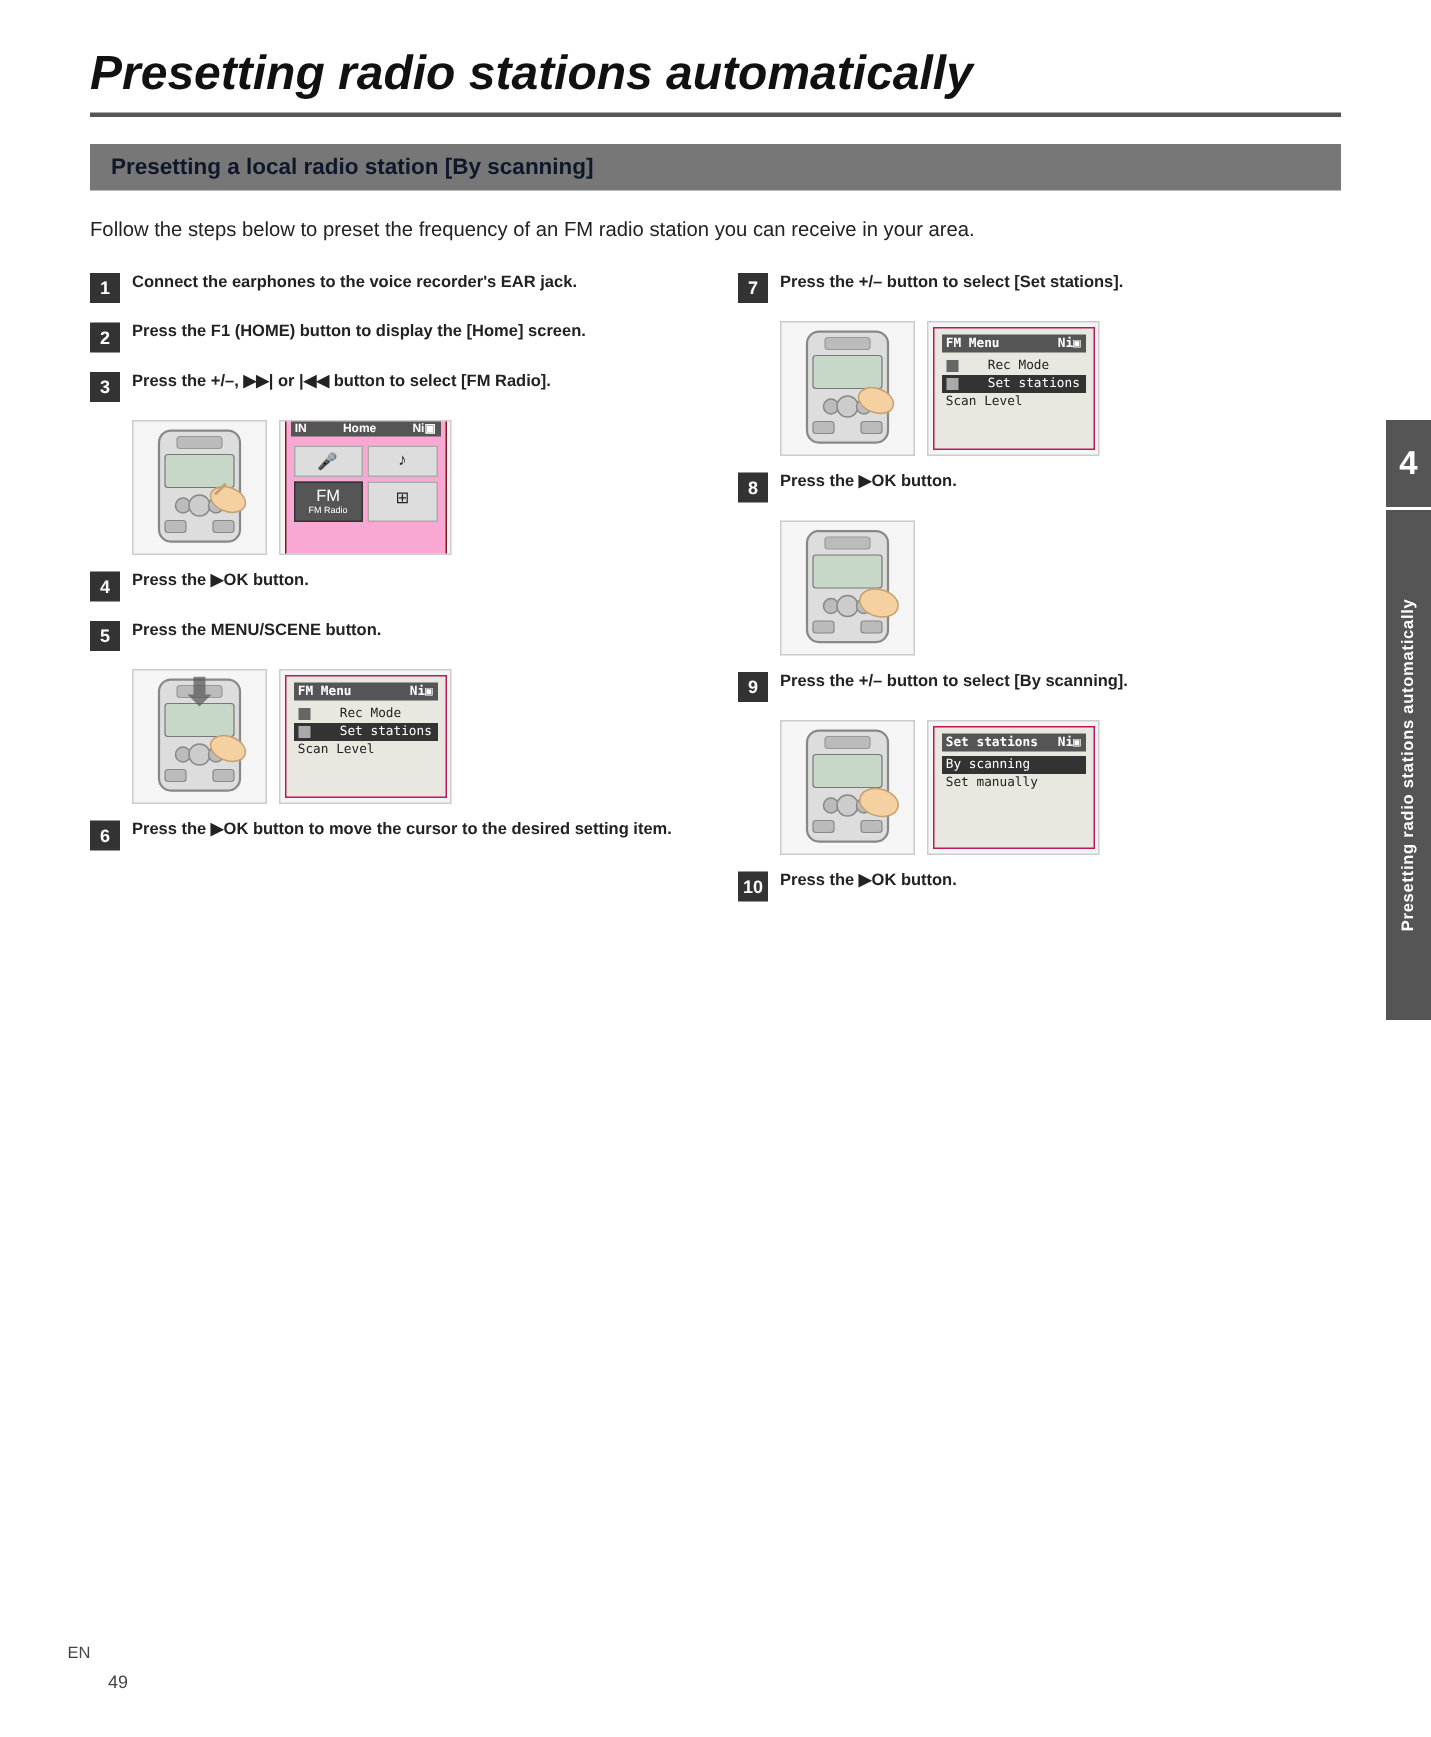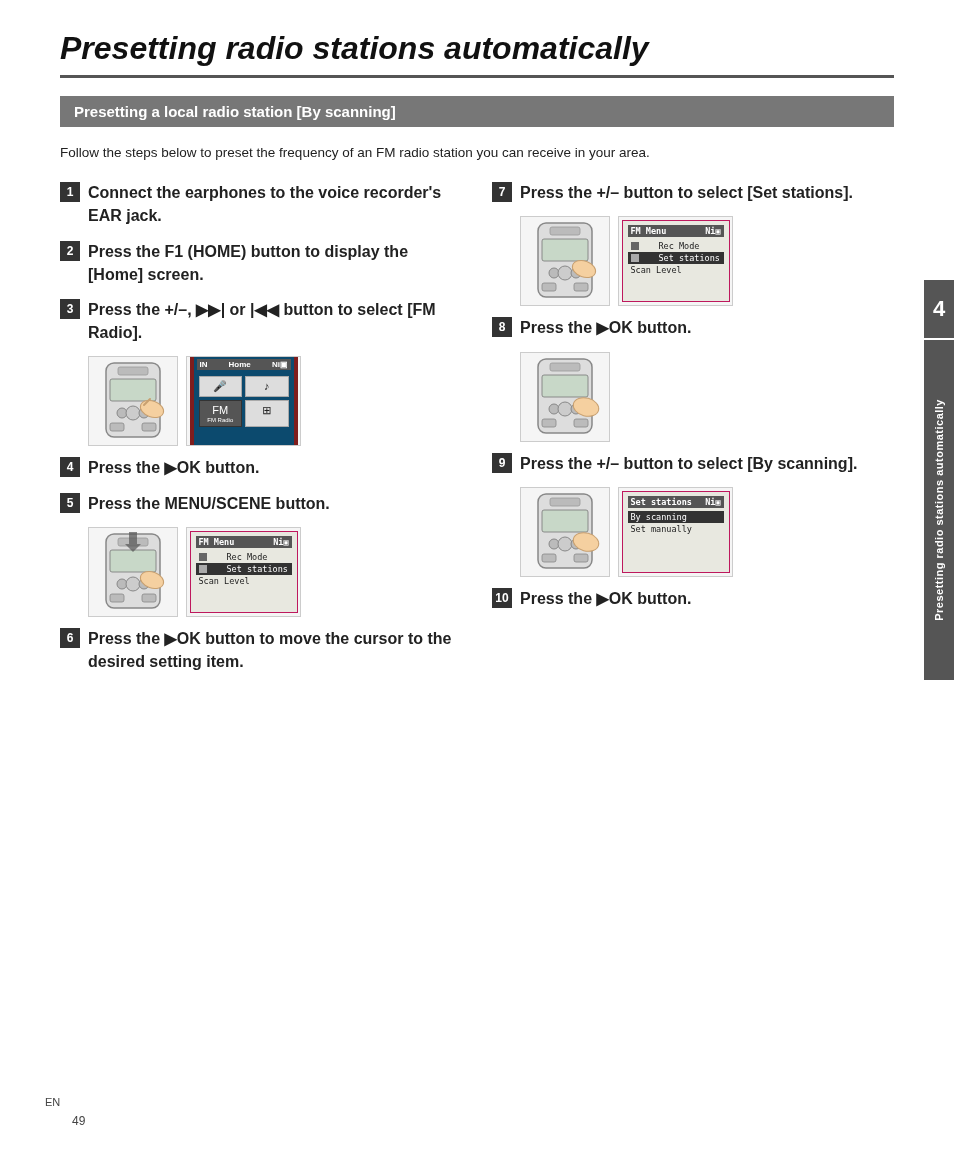--- a/index.html
+++ b/index.html
@@ -24,21 +24,21 @@
       font-weight: 900;
       font-style: italic;
       color: #111;
       border-bottom: 3px solid #555;
       padding-bottom: 8px;
       margin-bottom: 18px;
     }
 
     .section-header {
       background: #777;
-      color: #ffffff;
+      color: #0f172a;
       font-weight: bold;
       font-size: 15px;
       padding: 7px 14px;
       margin-bottom: 16px;
       display: inline-block;
       width: 100%;
     }
 
     .intro-text {
       font-size: 13.5px;
@@ -75,21 +75,21 @@
       min-width: 20px;
       height: 20px;
       display: flex;
       align-items: center;
       justify-content: center;
       margin-top: 1px;
       flex-shrink: 0;
     }
 
     .step-text {
-      font-size: 16px;
+      font-size: 11px;
       font-weight: bold;
       line-height: 1.45;
     }
 
     .step-images {
       display: flex;
       gap: 8px;
       margin: 10px 0 10px 28px;
     }
 
@@ -153,22 +153,22 @@
       width: 8px;
       height: 8px;
       background: #666;
       display: inline-block;
       font-size: 6px;
     }
 
     .home-screen {
       width: 108px;
       height: 98px;
-      background: #0c4a6e;
-      border: 4px solid #7f1d1d;
+      background: #f9a8d4;
+      border: 1px solid #7f1d1d;
       padding: 3px;
     }
 
     .home-title-bar {
       display: flex;
       justify-content: space-between;
       font-size: 8px;
       font-weight: bold;
       background: #555;
       color: #fff;

